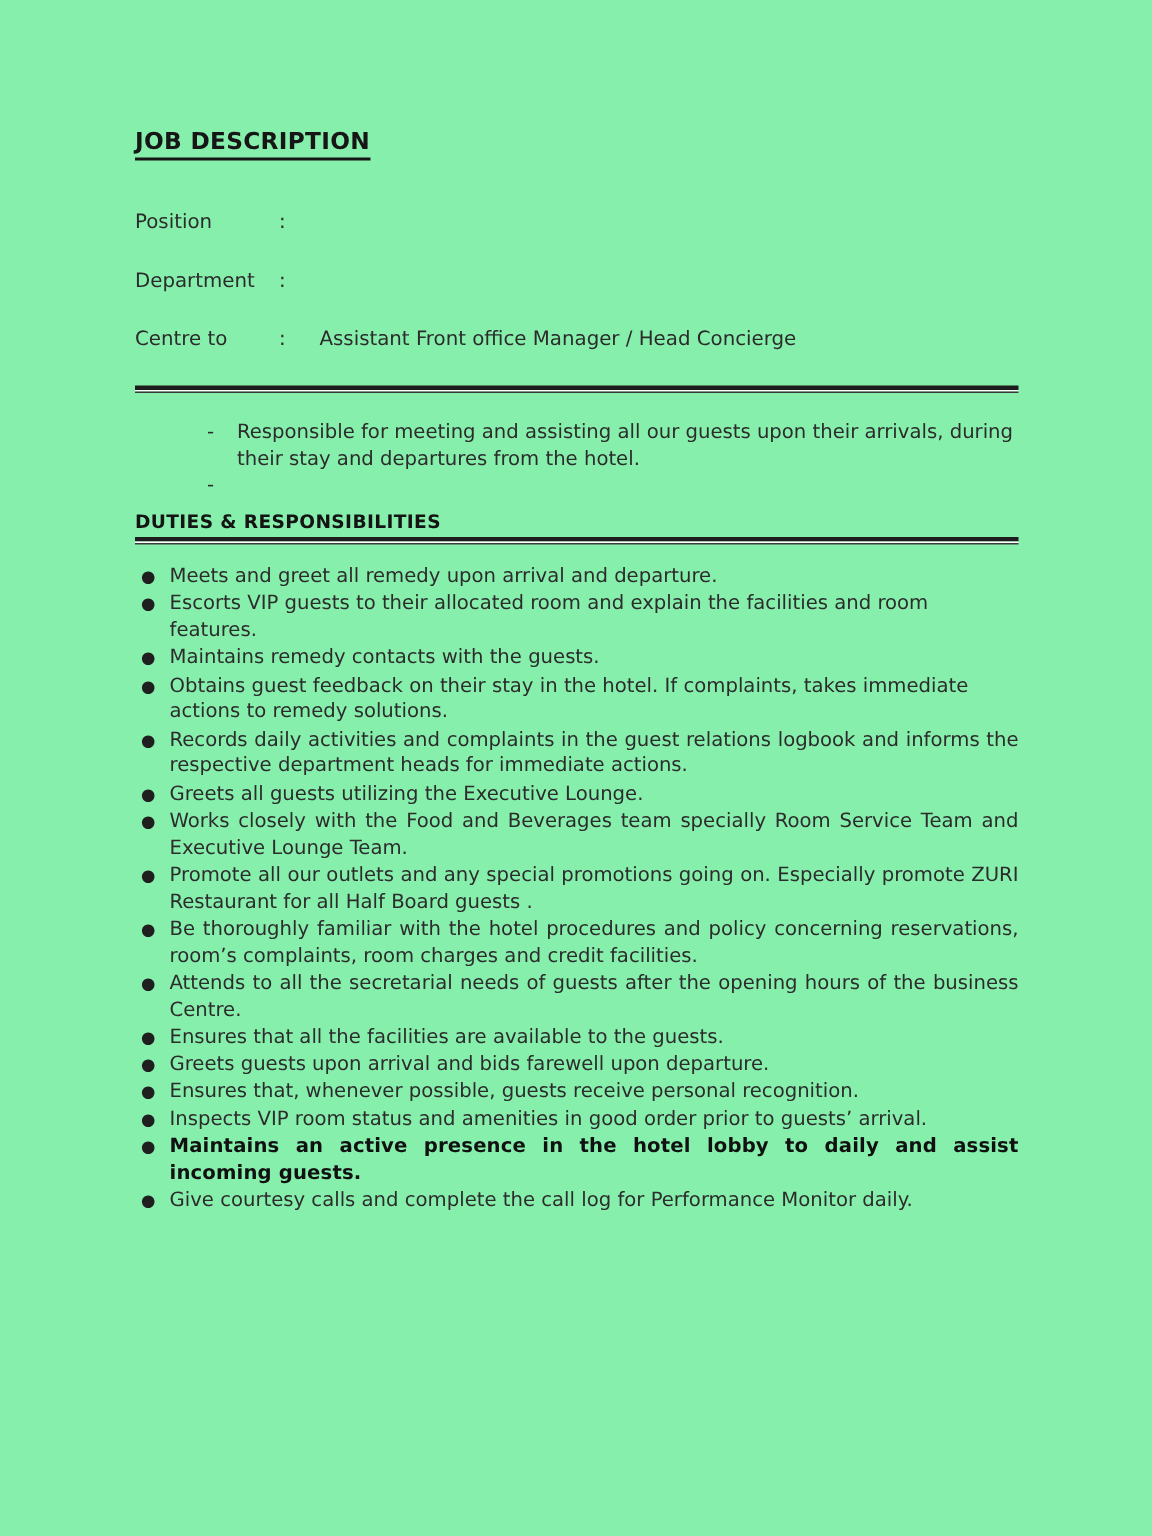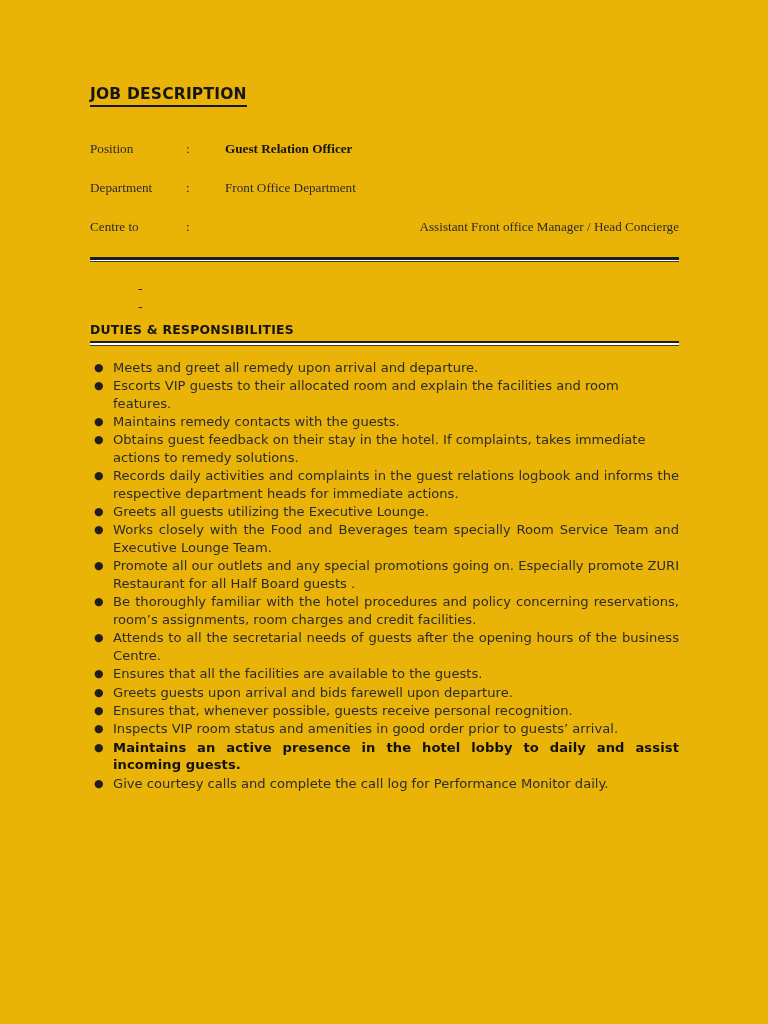--- a/index.html
+++ b/index.html
@@ -15,21 +15,21 @@
     color: #2b2b2b;
     overflow: hidden;
   }
 
   .page {
     position: absolute;
     left: 0;
     top: 0;
     width: 768px;
     height: 1024px;
-    background: #eab308;
+    background: #86efac;
   }
 
   .content {
     position: absolute;
     left: 90px;
     top: 84px;
     width: 589px;
   }
 
   
@@ -49,40 +49,39 @@
   .meta-block {
     margin-top: 33px;
   }
   .meta-row {
     display: flex;
     align-items: baseline;
     font-size: 13.2px;
     line-height: 1.3;
     margin-bottom: 22px;
     color: #2b2b2b;
-    font-family: Liberation Serif, serif;
   }
   .meta-label {
     width: 96px;
     flex: 0 0 96px;
     white-space: nowrap;
   }
   .meta-colon {
     width: 26px;
     flex: 0 0 26px;
   }
   .meta-value {
     flex: 1 1 auto;
   }
   .meta-value.bold {
     font-weight: bold;
     color: #151515;
   }
   .meta-value.indent-a { padding-left: 13px; }
-  .meta-value.indent-b { padding-left: 1px; text-align: right; }
+  .meta-value.indent-b { padding-left: 1px; }
 
   
   .section-head {
     margin-top: 7px;
     margin-bottom: 0;
   }
   .section-head .section-title {
     display: block;
     font-size: 12.4px;
     font-weight: bold;
@@ -170,46 +169,45 @@
 <div class="page">
   <div class="content">
 
     <h1 class="doc-title">JOB DESCRIPTION </h1>
 
     <div class="meta-block">
 
       <div class="meta-row">
         <span class="meta-label">Position</span>
         <span class="meta-colon">:</span>
-        <span class="meta-value bold indent-a">Guest Relation Officer</span>
       </div>
 
       <div class="meta-row">
         <span class="meta-label">Department</span>
         <span class="meta-colon">:</span>
-        <span class="meta-value indent-a">Front Office Department</span>
       </div>
 
       <div class="meta-row">
         <span class="meta-label">Centre to</span>
         <span class="meta-colon">:</span>
         <span class="meta-value indent-b">Assistant Front office Manager / Head Concierge</span>
       </div>
 
     </div>
 
     <div class="section-head">
       <div class="section-rule-thick"></div>
       <div class="section-rule-gap"></div>
       <div class="section-rule-thin"></div>
     </div>
 
     <ul class="dash-list">
       <li>
         <span class="marker">-</span>
+        <span class="item-text">Responsible for meeting and assisting all our guests upon their arrivals, during their stay and departures from the hotel.</span>
       </li>
       <li>
         <span class="marker">-</span>
       </li>
     </ul>
 
     <div class="section-head" style="">
       <span class="section-title">DUTIES &amp; RESPONSIBILITIES</span>
       <div class="section-rule-thick"></div>
       <div class="section-rule-gap"></div>
@@ -244,21 +242,21 @@
       <li class="justify">
         <span class="marker">●</span>
         <span class="item-text">Works closely with the Food and Beverages team specially Room Service Team and Executive Lounge Team.</span>
       </li>
       <li class="justify">
         <span class="marker">●</span>
         <span class="item-text">Promote all our outlets and any special promotions going on. Especially promote ZURI Restaurant for all Half Board guests .</span>
       </li>
       <li class="justify">
         <span class="marker">●</span>
-        <span class="item-text">Be thoroughly familiar with the hotel procedures and policy concerning reservations, room’s assignments, room charges and credit facilities.</span>
+        <span class="item-text">Be thoroughly familiar with the hotel procedures and policy concerning reservations, room’s complaints, room charges and credit facilities.</span>
       </li>
       <li class="justify">
         <span class="marker">●</span>
         <span class="item-text">Attends to all the secretarial needs of guests after the opening hours of the business Centre.</span>
       </li>
       <li>
         <span class="marker">●</span>
         <span class="item-text">Ensures that all the facilities are available to the guests.</span>
       </li>
       <li>

